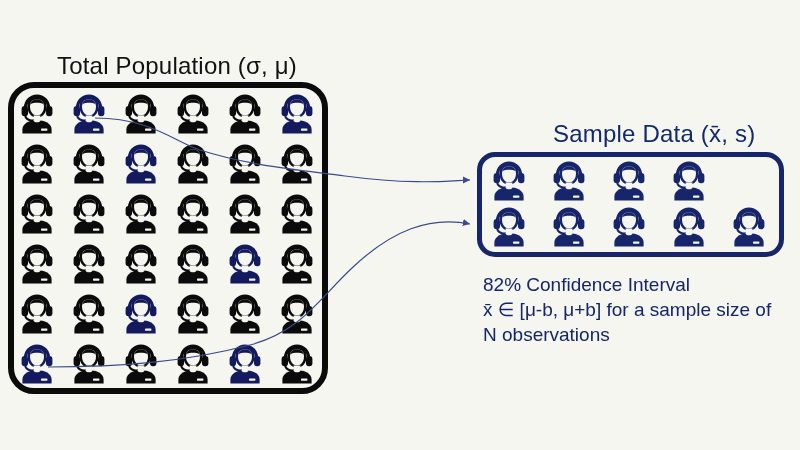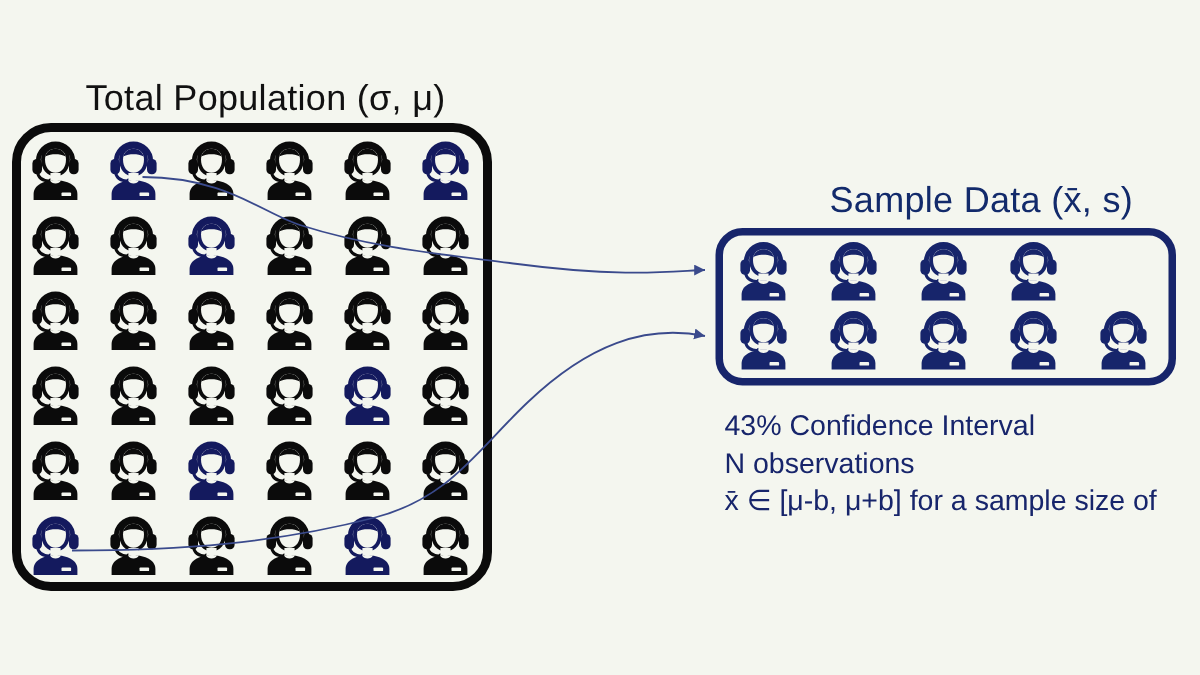--- a/index.html
+++ b/index.html
@@ -838,18 +838,18 @@
     <defs>
       <marker id="arrowhead" markerWidth="7" markerHeight="7" refX="6" refY="3" orient="auto">
         <path d="M0,0 L6,3 L0,6 z" fill="#3a4a8c"></path>
       </marker>
     </defs>
     <path d="M95,118 C150,118 175,142 200,150 C250,166 300,170 345,176 C420,186 455,180 470,180" fill="none" stroke="#3a4a8c" stroke-width="1.2" marker-end="url(#arrowhead)"></path>
     <path d="M48,367 C120,367 185,362 250,345 C300,332 318,300 352,268 C392,230 430,216 470,224" fill="none" stroke="#3a4a8c" stroke-width="1.2" marker-end="url(#arrowhead)"></path>
   </svg>
 
   <div id="ci-caption">
-    <span class="ln">43% Confidence Interval</span>
+    <span class="ln">82% Confidence Interval</span>
+    <span class="ln">x̄ ∈ [μ-b, μ+b] for a sample size of</span>
     <span class="ln">N observations</span>
-    <span class="ln">x̄ ∈ [μ-b, μ+b] for a sample size of</span>
   </div>
 
 </div>
 
 </body></html>

